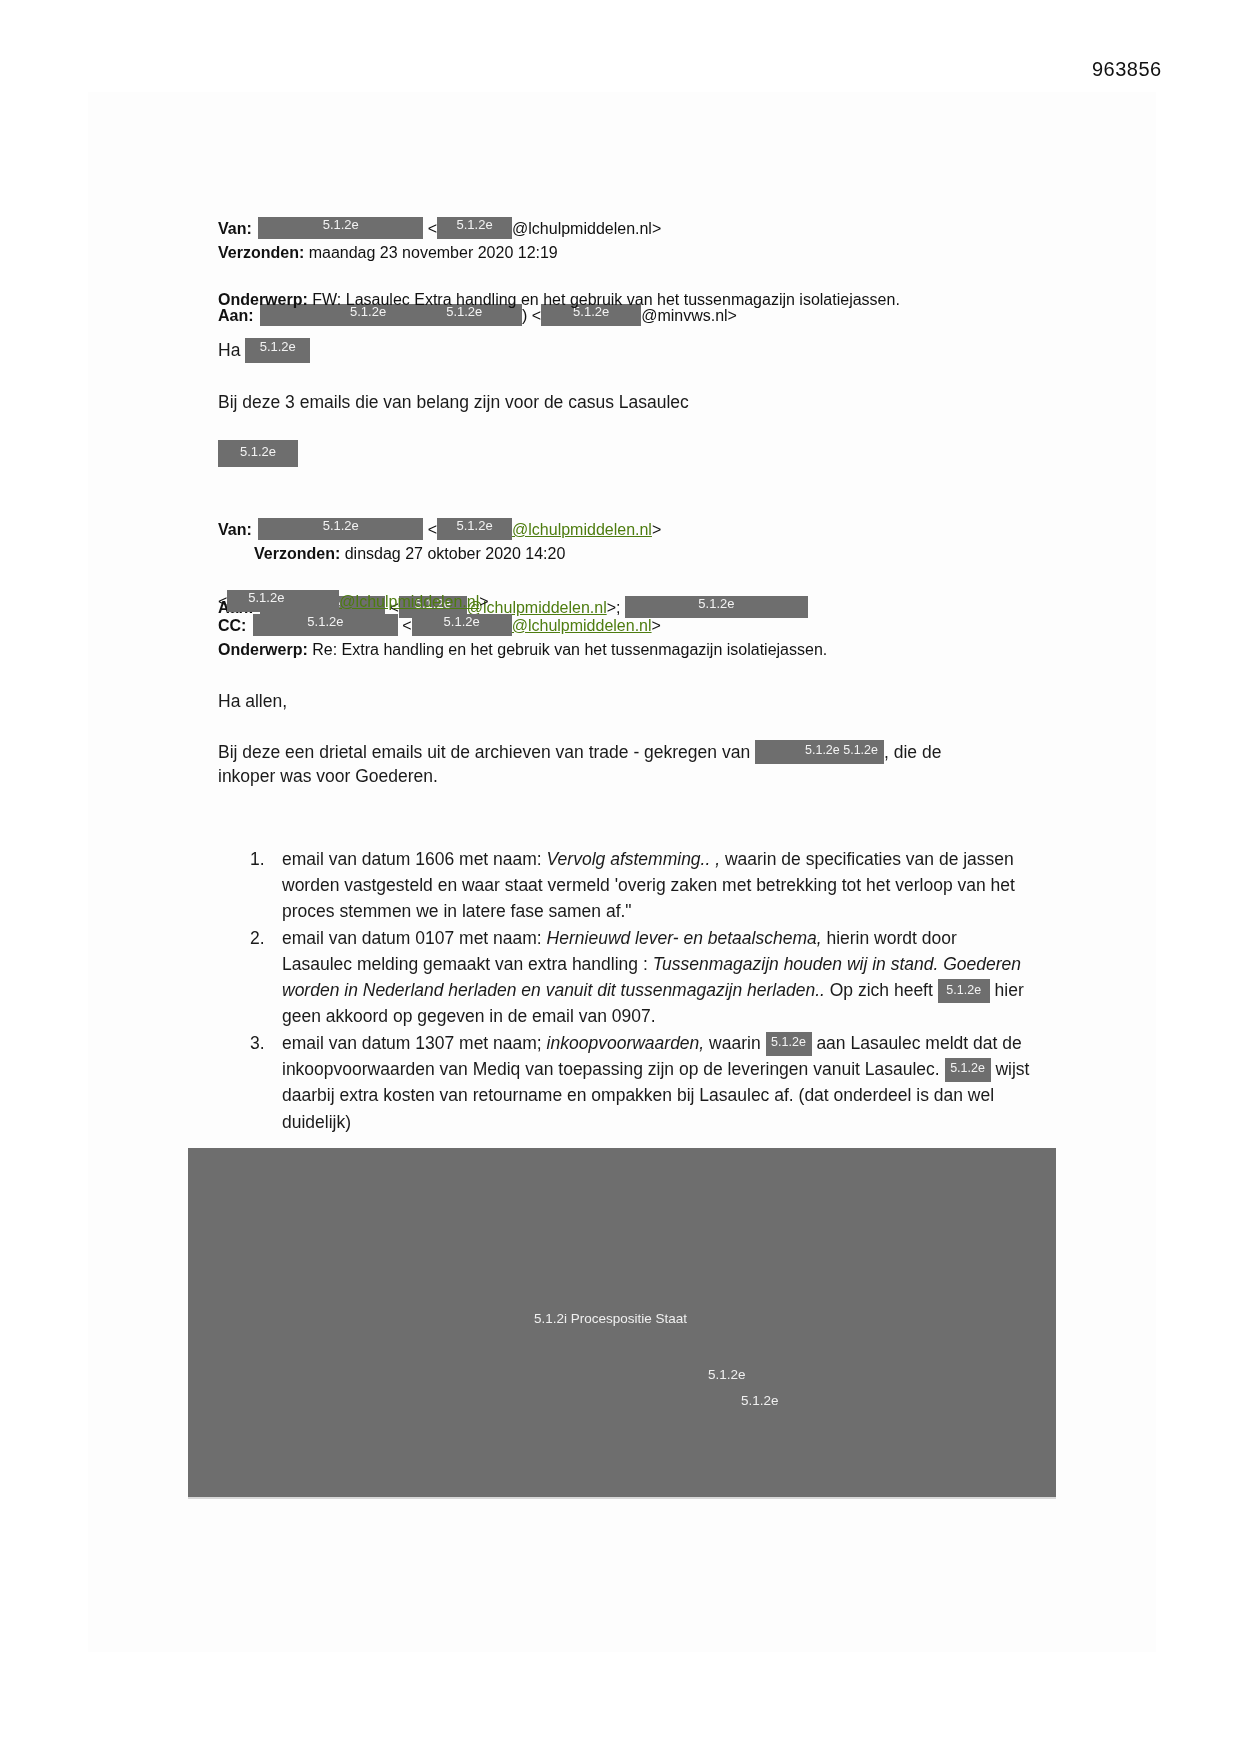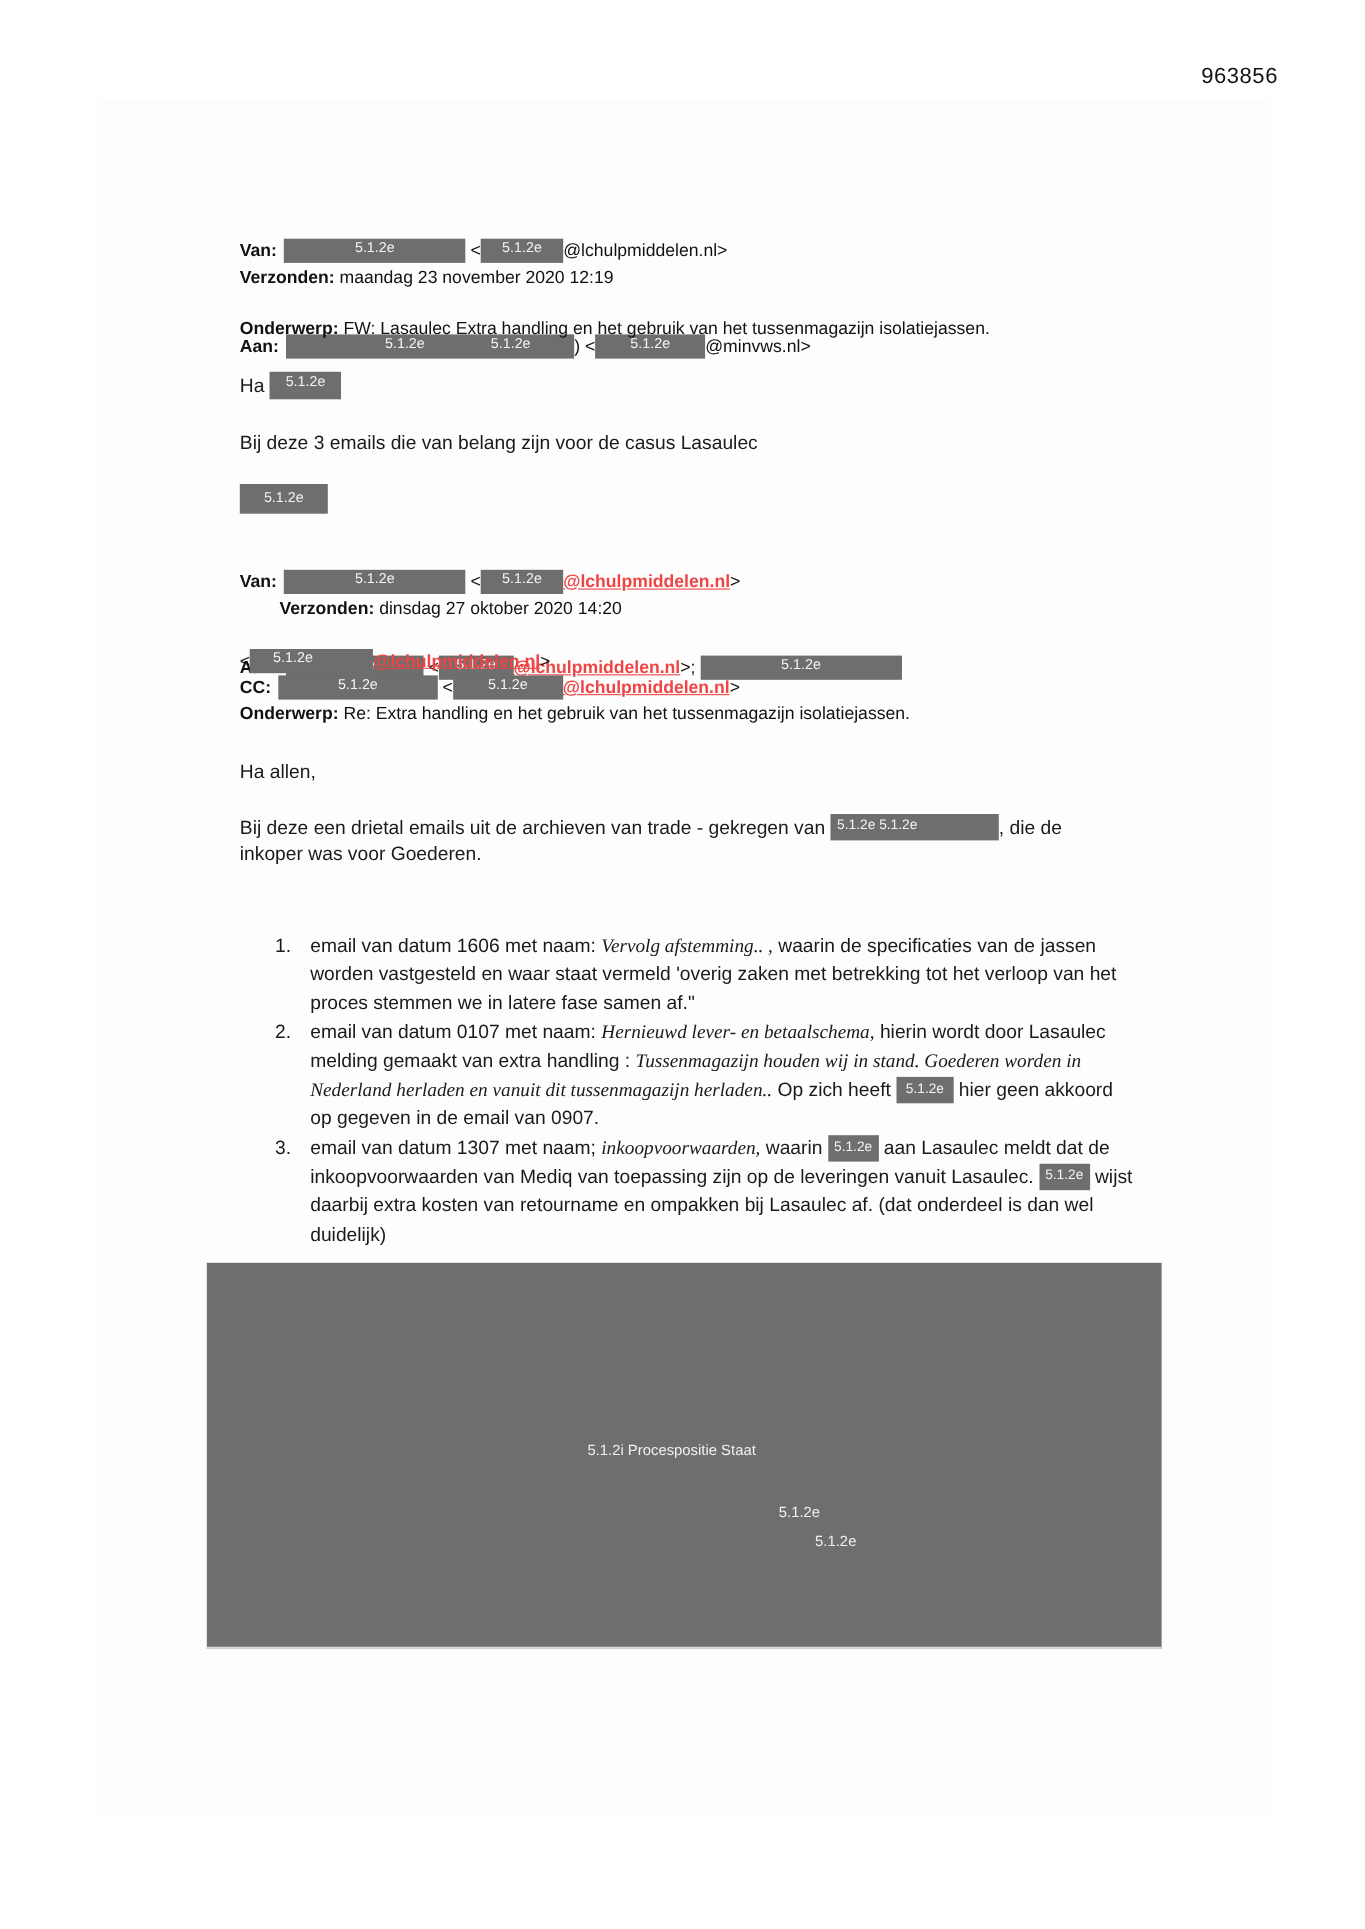--- a/index.html
+++ b/index.html
@@ -25,30 +25,30 @@
     }
     .hdr { font-size: 16px; line-height: 23.5px; }
     .hdr b { font-weight: bold; }
     .redact {
       display: inline-block; position: relative; background: #6e6e6e; color: #f3f3f3;
       font-family: "Liberation Sans", sans-serif; font-size: 13px; line-height: 14px;
       vertical-align: top; height: 22px; box-sizing: border-box;
       padding: 1px 6px 0 6px; text-align: center;
     }
     .redact.sm { font-size: 12.5px; }
-    a.link { color: #ef4444; text-decoration: underline; font-weight: bold; }
+    a.link { color: #4d7c0f; text-decoration: underline; }
     .line { position: absolute; left: 218px; white-space: nowrap; }
     .list {
       position: absolute; left: 250px; top: 846px; width: 780px;
       font-family: "Liberation Sans", "DejaVu Sans", sans-serif;
       font-size: 17.5px; line-height: 26.2px; color: #1a1a1a;
     }
     .list .li { position: relative; padding-left: 32px; }
     .list .num { position: absolute; left: 0; top: 0; }
-    .list i { font-style: italic; font-family: Liberation Serif, serif; }
+    .list i { font-style: italic; }
     .big-redact {
       position: absolute; left: 188px; top: 1148px; width: 868px; height: 349px;
       background: #6e6e6e; border-bottom: 2px solid #d8d8d8;
     }
     .big-redact span {
       position: absolute; color: #f0f0f0; font-family: "Liberation Sans", sans-serif; font-size: 13.5px;
     }
   </style>
 </head>
 <body>
@@ -108,21 +108,21 @@
   &lt;<span class="redact" style="width:100px;">5.1.2e</span><a class="link">@lchulpmiddelen.nl</a>&gt;
 </div>
 <div class="line hdr" style="top:638px;">
   <b>Onderwerp:</b>
   <span>Re: Extra handling en het gebruik van het tussenmagazijn isolatiejassen.</span>
 </div>
 
 <div class="text" style="top:689px;">Ha allen,</div>
 <div class="text" style="top:740px;">
   <span>Bij deze een drietal emails uit de archieven van trade - gekregen van</span>
-  <span class="redact sm" style="width:153px;height:24px;padding-top:3px;text-align:left;">5.1.2e 5.1.2e</span><span>, die de</span>
+  <span class="redact sm" style="width:129px;height:24px;padding-top:3px;text-align:right;">5.1.2e 5.1.2e</span><span>, die de</span>
 </div>
 <div class="text" style="top:764px;">inkoper was voor Goederen.</div>
 
 <div class="list">
   <div class="li">
     <span class="num">1.</span>
     <span>email van datum 1606 met naam: </span><i>Vervolg afstemming.. ,</i><span> waarin de specificaties van de jassen worden vastgesteld en waar staat vermeld 'overig zaken met betrekking tot het verloop van het proces stemmen we in latere fase samen af."</span>
   </div>
   <div class="li">
     <span class="num">2.</span>

